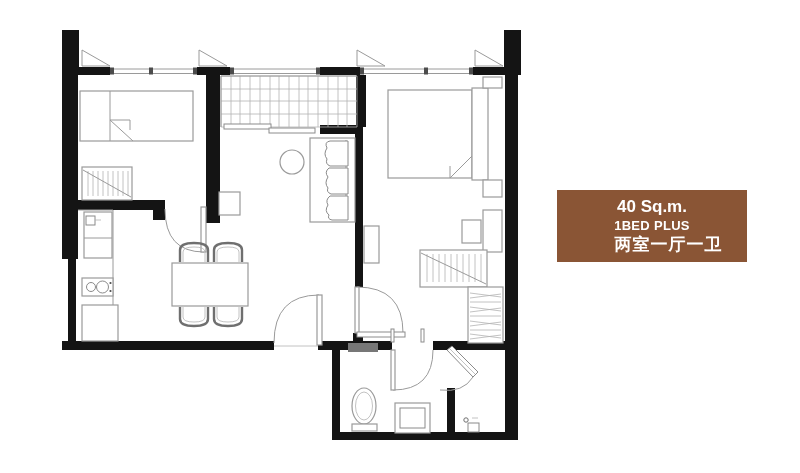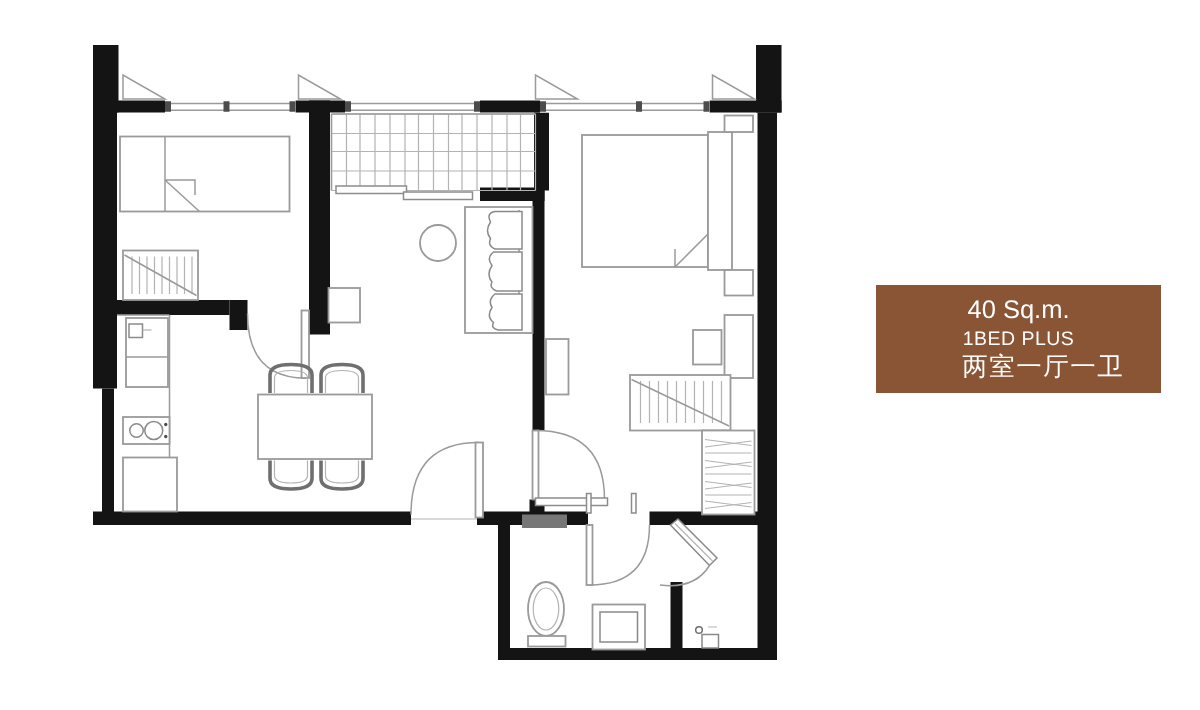--- a/index.html
+++ b/index.html
@@ -12,25 +12,25 @@
   svg{position:absolute;left:0;top:0;}
   .wall{fill:var(--wall,#141414);stroke:none;}
   .ln{stroke:var(--line,#9a9a9a);fill:none;stroke-width:1;}
   .lnthin{stroke:#b3b3b3;fill:none;stroke-width:0.8;}
   .furn{stroke:var(--line,#9a9a9a);fill:#ffffff;stroke-width:1.2;}
   .furn2{stroke:#8a8a8a;fill:#ffffff;stroke-width:1;}
   .bold{stroke:#6f6f6f;fill:none;stroke-width:2.4;}
   .tick{fill:#4c4c4c;}
   .glass{stroke:#8c8c8c;fill:#ffffff;stroke-width:1;}
   .info-card{
-    position:absolute;left:584px;top:190px;width:190px;height:72px;
+    position:absolute;left:557px;top:190px;width:190px;height:72px;
     background:var(--accent,#8a5535);
     color:var(--accent-text,#fff);
     display:flex;flex-direction:column;justify-content:center;align-items:center;
-    text-align:center;font-weight:400;line-height:1.26;
+    text-align:center;font-weight:700;line-height:1.26;
   }
   .info-card .l1{font-size:17px;}
   .info-card .l2{font-size:13px;letter-spacing:.3px;}
   .info-card .l3{font-size:17px;letter-spacing:1px;margin-left:33px;}
 </style>
 </head>
 <body>
 
 <div class="stage">
 

